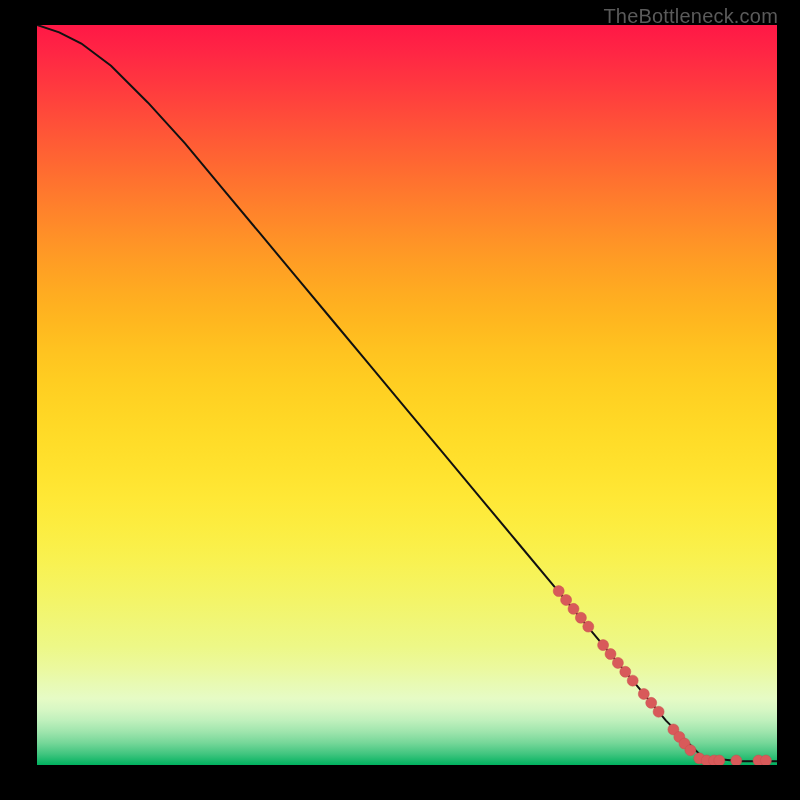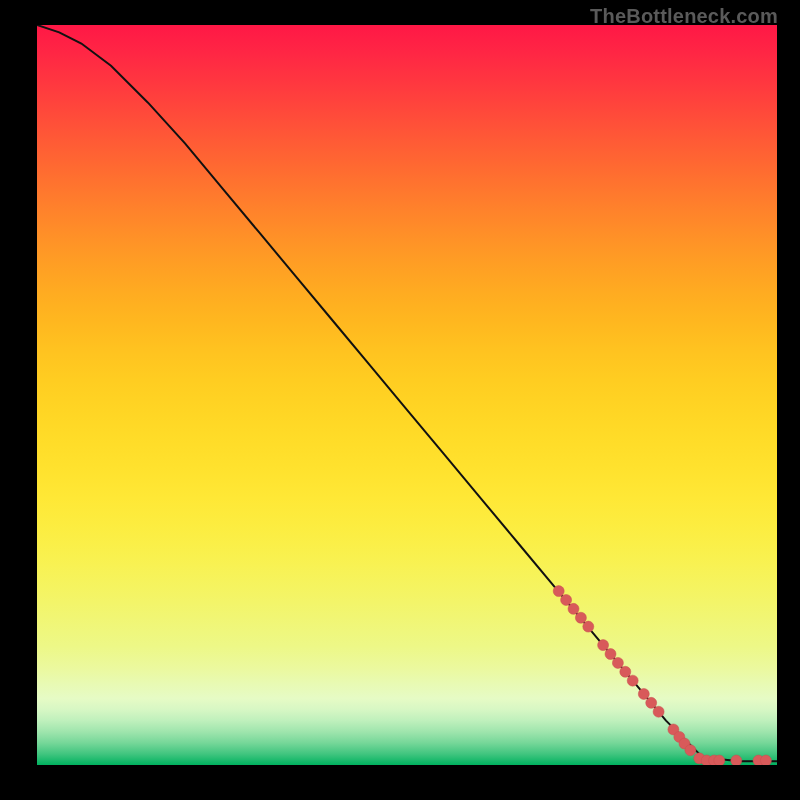--- a/index.html
+++ b/index.html
@@ -61,21 +61,21 @@
       #41c57f 98.5%,
       #00b15f 100%
     );
   }
   .watermark {
     position: absolute;
     right: 22px;
     top: 5px;
     color: #5a5a5a;
     font-size: 20px;
-    font-weight: 700;
+    font-weight: 400;
     letter-spacing: 0.2px;
     text-align: right;
   }
   svg.curve {
     position: absolute;
     left: 0; top: 0;
     width: 100%; height: 100%;
     overflow: visible;
   }
 </style>

